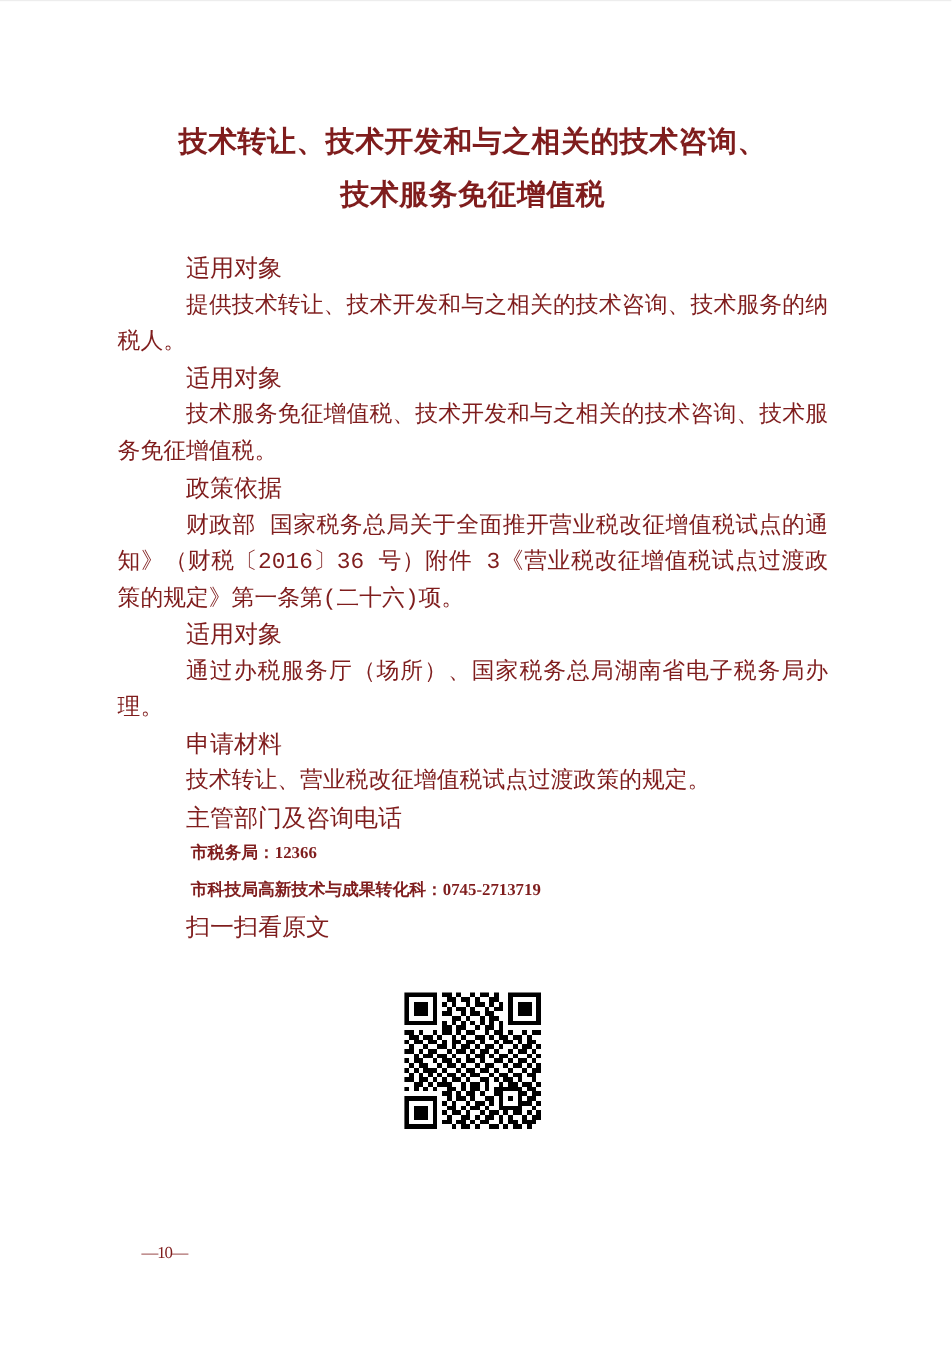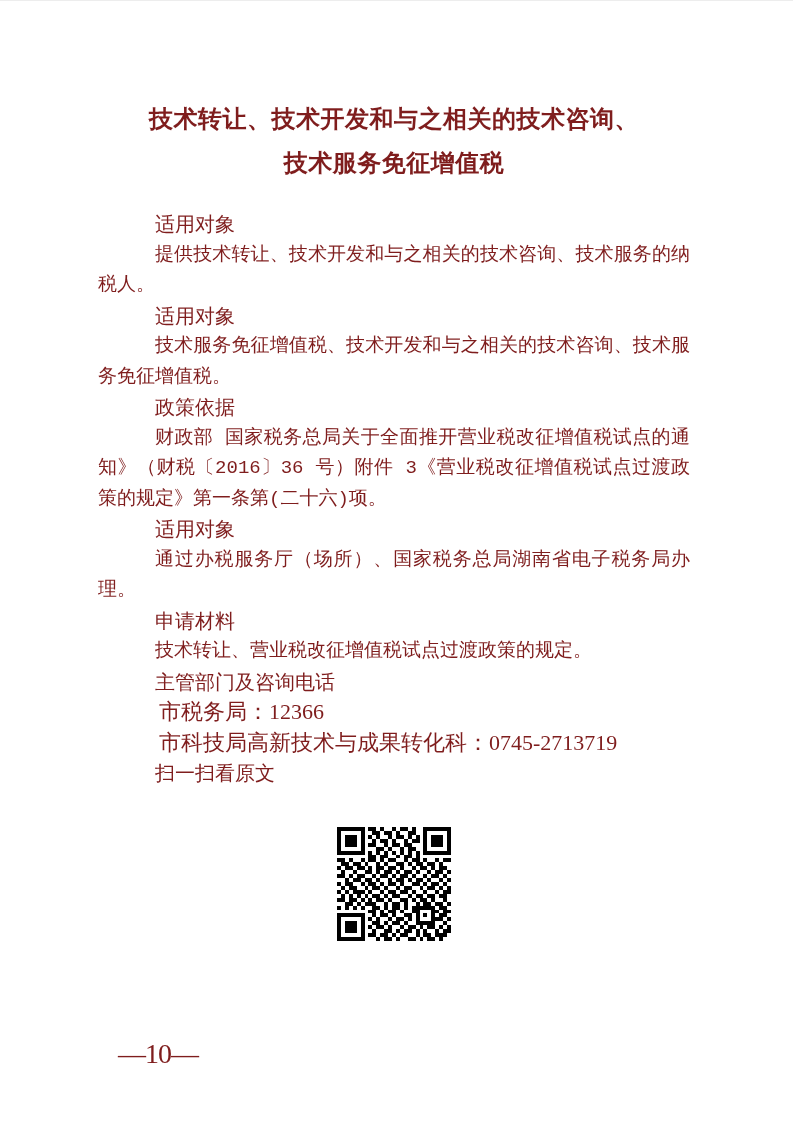--- a/index.html
+++ b/index.html
@@ -40,36 +40,37 @@
     font-family:Liberation Mono, monospace;
     font-size:19px;
     line-height:30.5px;
     text-indent:57px;
     text-align:justify;
   }
   .contact-line{
     margin:0;
     padding-left:61px;
     font-family:"Liberation Serif","DejaVu Serif",serif;
-    font-size:22px;
+    font-size:14px;
     line-height:30.5px;
+    font-weight:bold;
   }
   .qr-wrap{
     margin-top:38px;
     text-align:center;
   }
   .qr-wrap svg{
     width:114px;height:114px;
     shape-rendering:crispEdges;
   }
   .page-number{
     position:absolute;
     left:118px;top:1036px;
     font-family:"Liberation Serif","DejaVu Serif",serif;
-    font-size:28px;
+    font-size:14px;
     line-height:1.2;
     letter-spacing:-1px;
   }
 </style>
 </head>
 <body>
 
 <div class="page">
   <div class="content">
 

